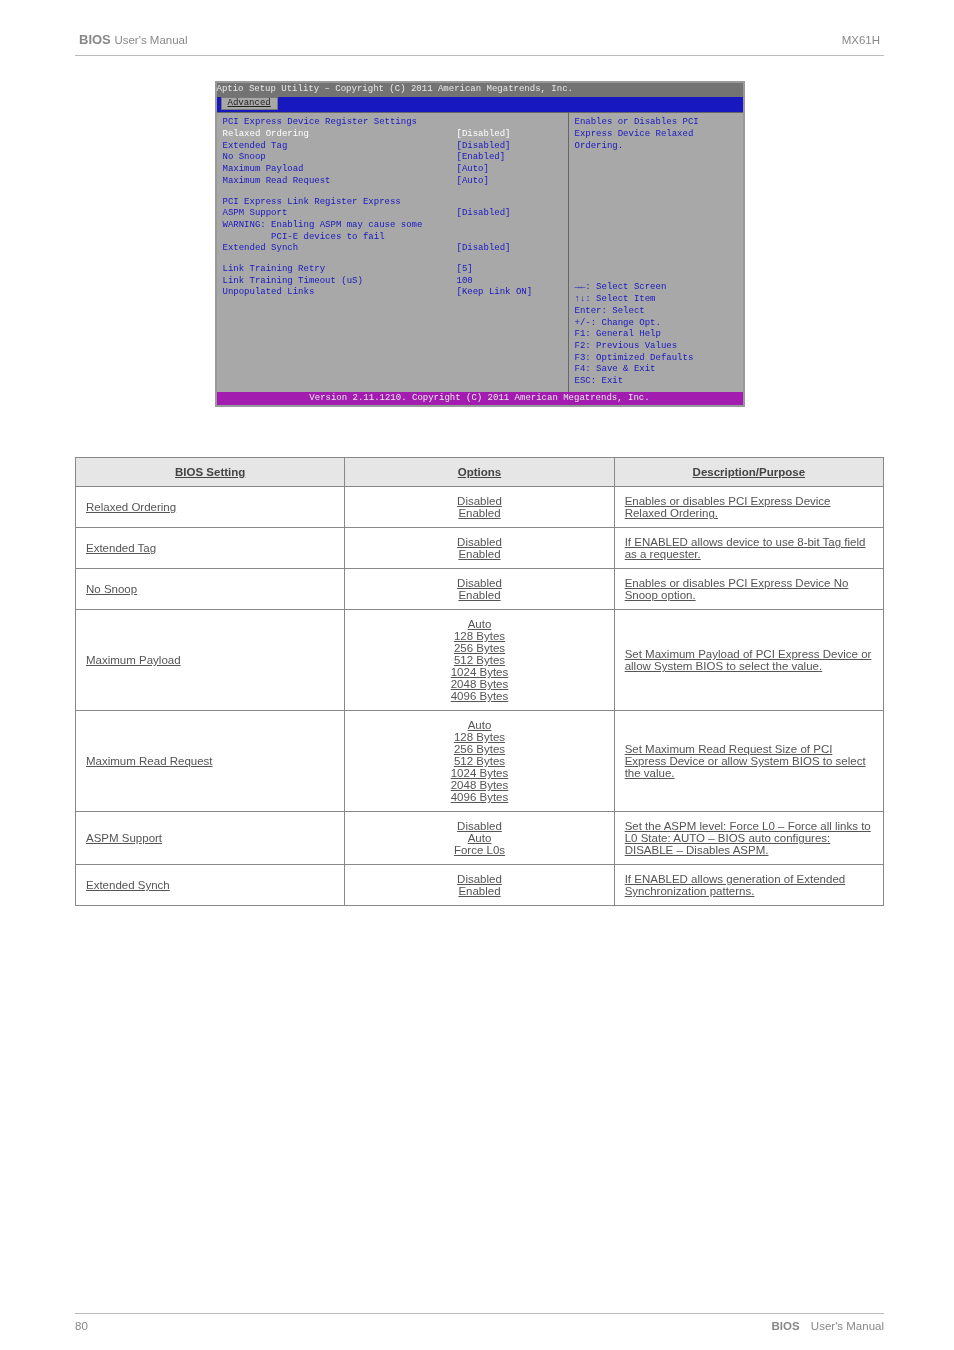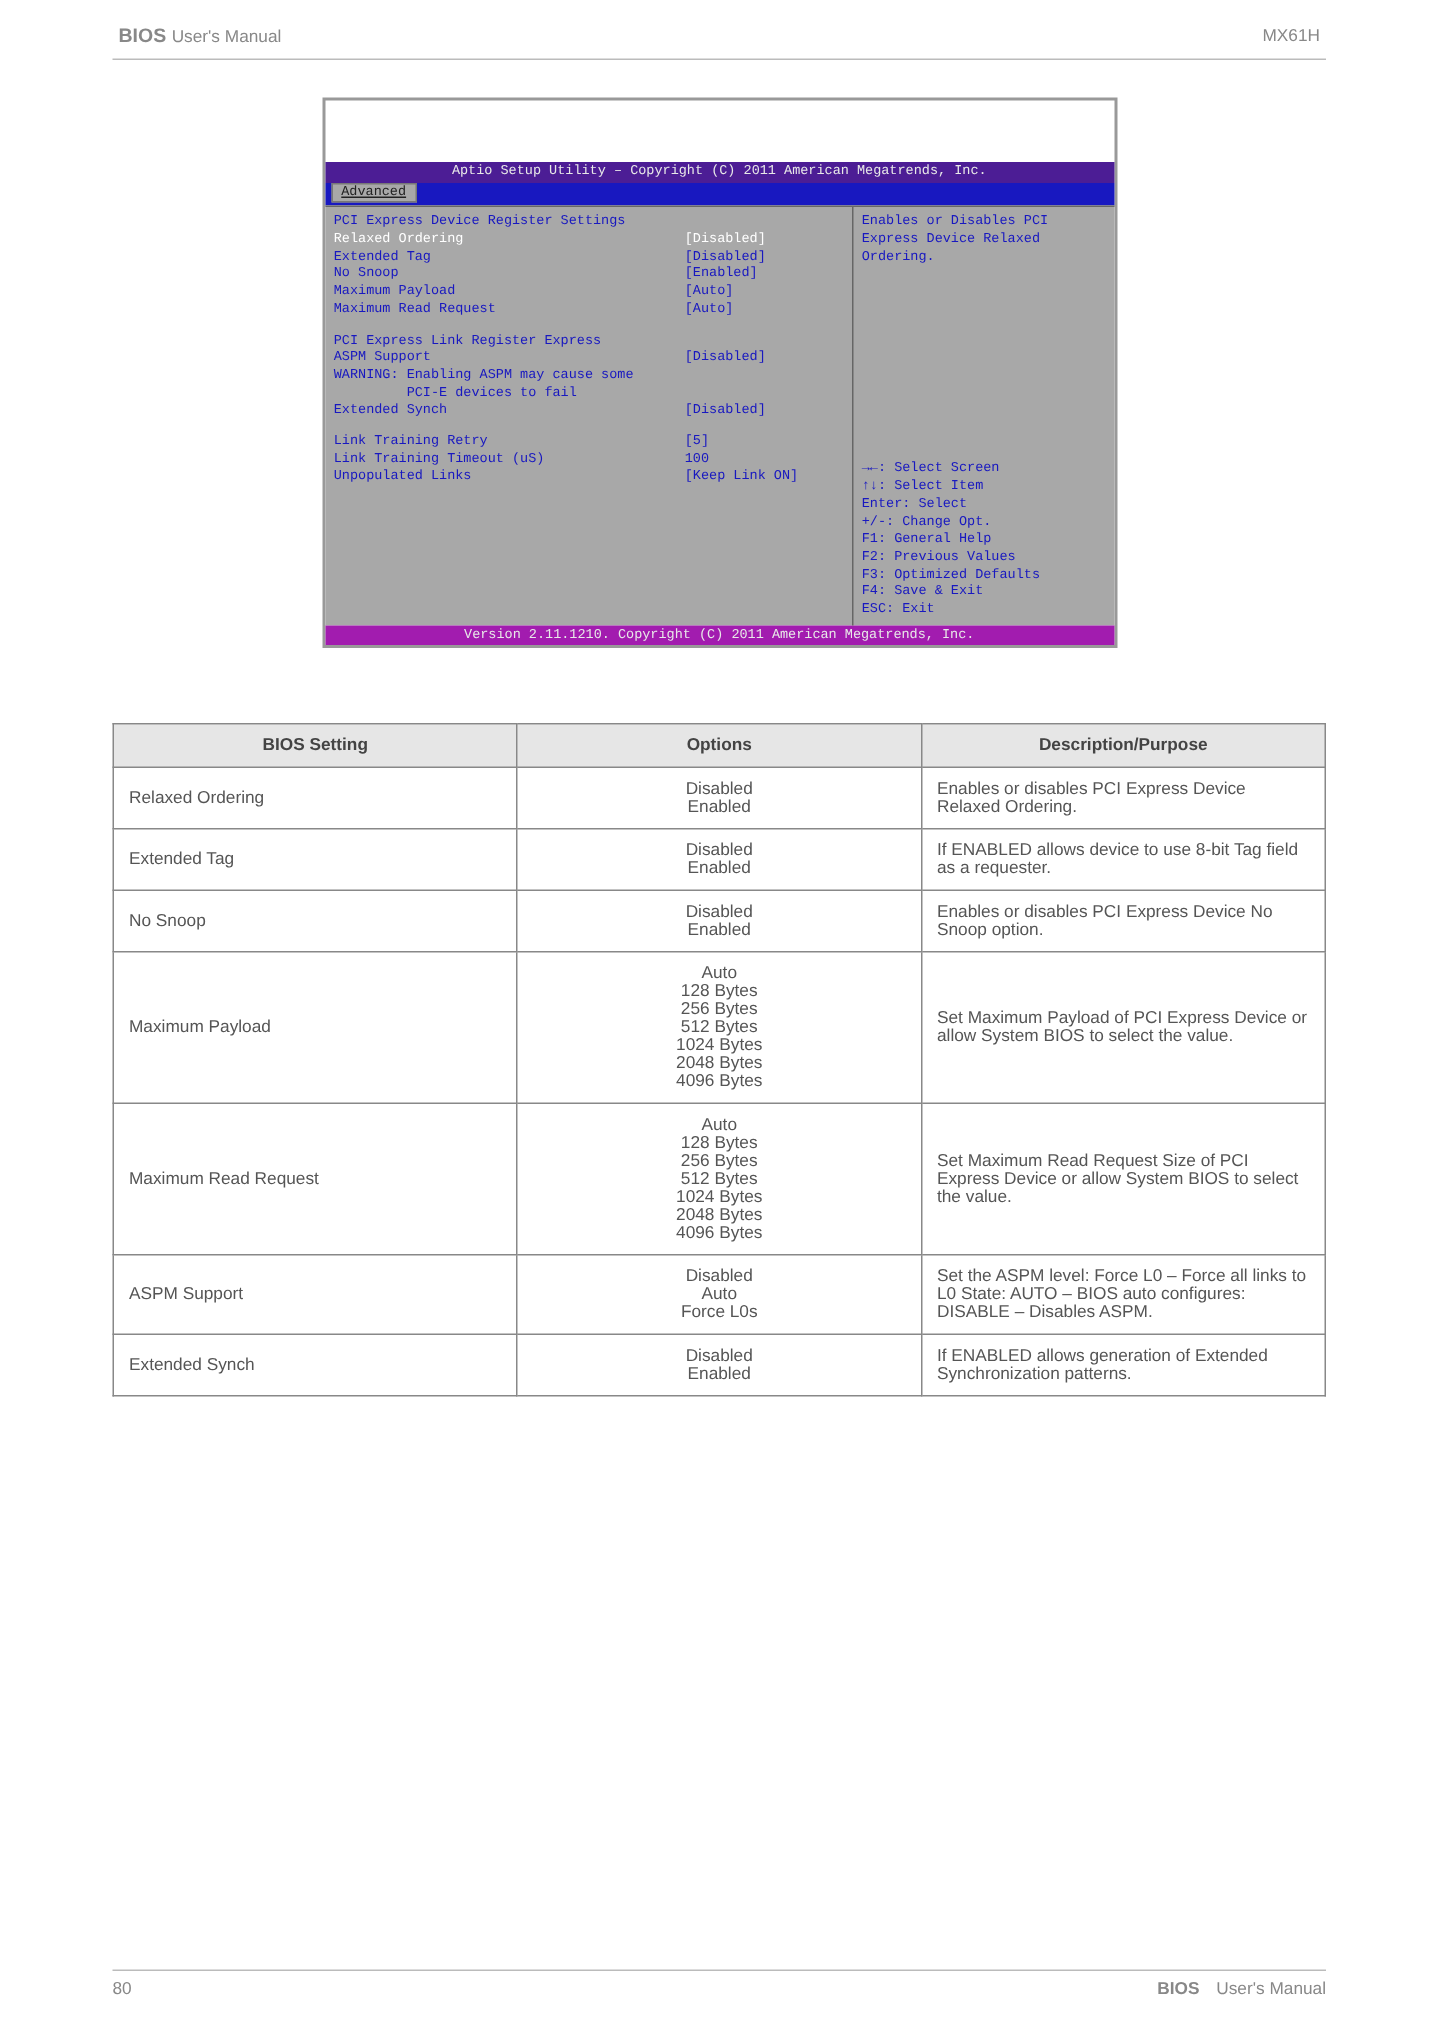--- a/index.html
+++ b/index.html
@@ -1,45 +1,45 @@
 <!DOCTYPE html>
 <html><head>
 <meta charset="utf-8">
 <style>
   * { margin: 0; padding: 0; box-sizing: border-box; }
   body { width: 954px; height: 1350px; background: #fff; font-family: Arial, sans-serif; font-size: 12px; color: #333; position: relative; }
-  .page { padding: 16px 70px 20px 75px; }
+  .page { padding: 32px 70px 20px 75px; }
   
   .header-bar { display: flex; justify-content: space-between; align-items: center; margin-bottom: 8px; padding: 0 4px; }
   .header-left { display: flex; align-items: baseline; gap: 6px; }
   .header-manual { font-size: 13px; color: #888; }
   .header-user { font-size: 11.5px; color: #888; }
   .header-right { font-size: 11.5px; color: #888; text-align: right; }
   .header-rule { border: none; border-top: 1px solid #bbb; margin-bottom: 25px; }
   
   .bios-wrapper { display: flex; justify-content: center; margin-bottom: 50px; }
   .bios { width: 530px; font-family: "Courier New", monospace; font-size: 9px; line-height: 1.3; border: 2px solid #999; }
-  .bios-title { background: #4c1d95; color: #e8e8e8; text-align: center; padding: 1px 0; margin-top: 41px; }
+  .bios-title { background: #737373; color: #e8e8e8; padding: 1px 0; }
   .bios-tabbar { background: #1818c0; padding: 0 4px 2px 4px; display: flex; }
   .bios-tab { background: #a8a8a8; color: #222; padding: 0 6px; border: 1px solid #777; text-decoration: underline; }
   .bios-body { background: #a8a8a8; display: flex; border-top: 1px solid #666; }
   .bios-left { flex: 1.6; padding: 4px 6px; color: #1818c0; }
   .bios-right { width: 175px; padding: 4px 6px; border-left: 1px solid #666; color: #1818c0; }
   .bios-row { display: flex; justify-content: space-between; white-space: pre; }
   .bios-row .val { min-width: 105px; text-align: left; }
   .bios-row.hl .lab { color: #fff; }
   .bios-row.hl .val { color: #fff; }
   .bios-section { color: #1818c0; margin-top: 0; }
   .bios-help-top { color: #1818c0; }
   .bios-hotkeys { margin-top: 130px; color: #1818c0; }
   .bios-hotkeys div { white-space: pre; }
   .bios-footer { background: #a21caf; color: #e8e8e8; text-align: center; padding: 1px 0; }
   
   table.settings { width: 100%; border-collapse: collapse; table-layout: fixed; margin-bottom: 40px; }
-  table.settings th, table.settings td { border: 1px solid #888; padding: 8px 10px; vertical-align: middle; font-size: 11.5px; color: #555; }
+  table.settings th, table.settings td { border: 1px solid #888; padding: 8px 10px; vertical-align: middle; font-size: 11.5px; color: #555; text-decoration: underline; }
   table.settings th { background: #e6e6e6; font-weight: bold; text-align: center; color: #444; }
   table.settings td:nth-child(1) { width: 32%; }
   table.settings td:nth-child(2) { width: 24%; text-align: center; }
   table.settings td:nth-child(3) { width: 44%; }
   .opt-line { display: block; }
   
   .footer-rule { border: none; border-top: 1px solid #bbb; margin-top: 20px; margin-bottom: 6px; }
   .footer-bar { display: flex; justify-content: space-between; font-size: 11.5px; color: #888; }
   .footer-left { }
   .footer-right { display: flex; align-items: baseline; gap: 4px; }

